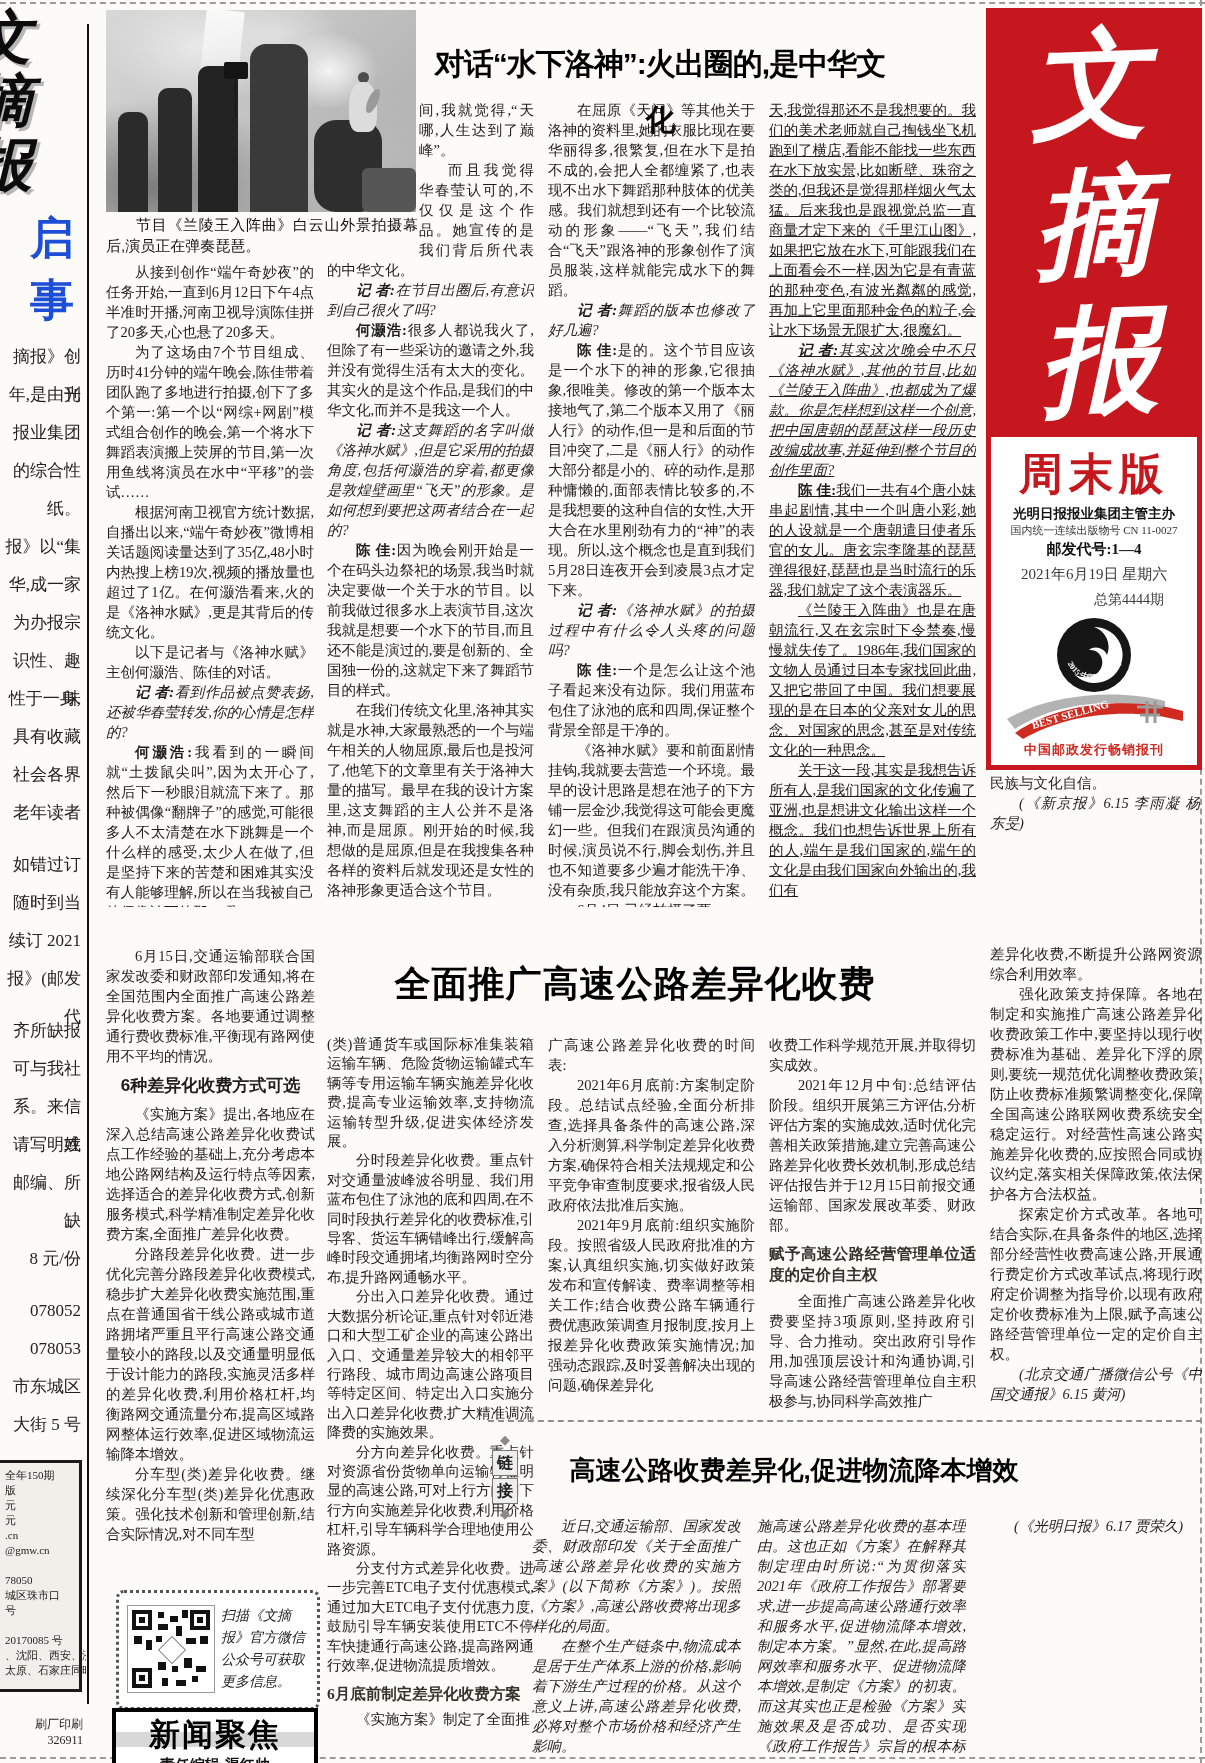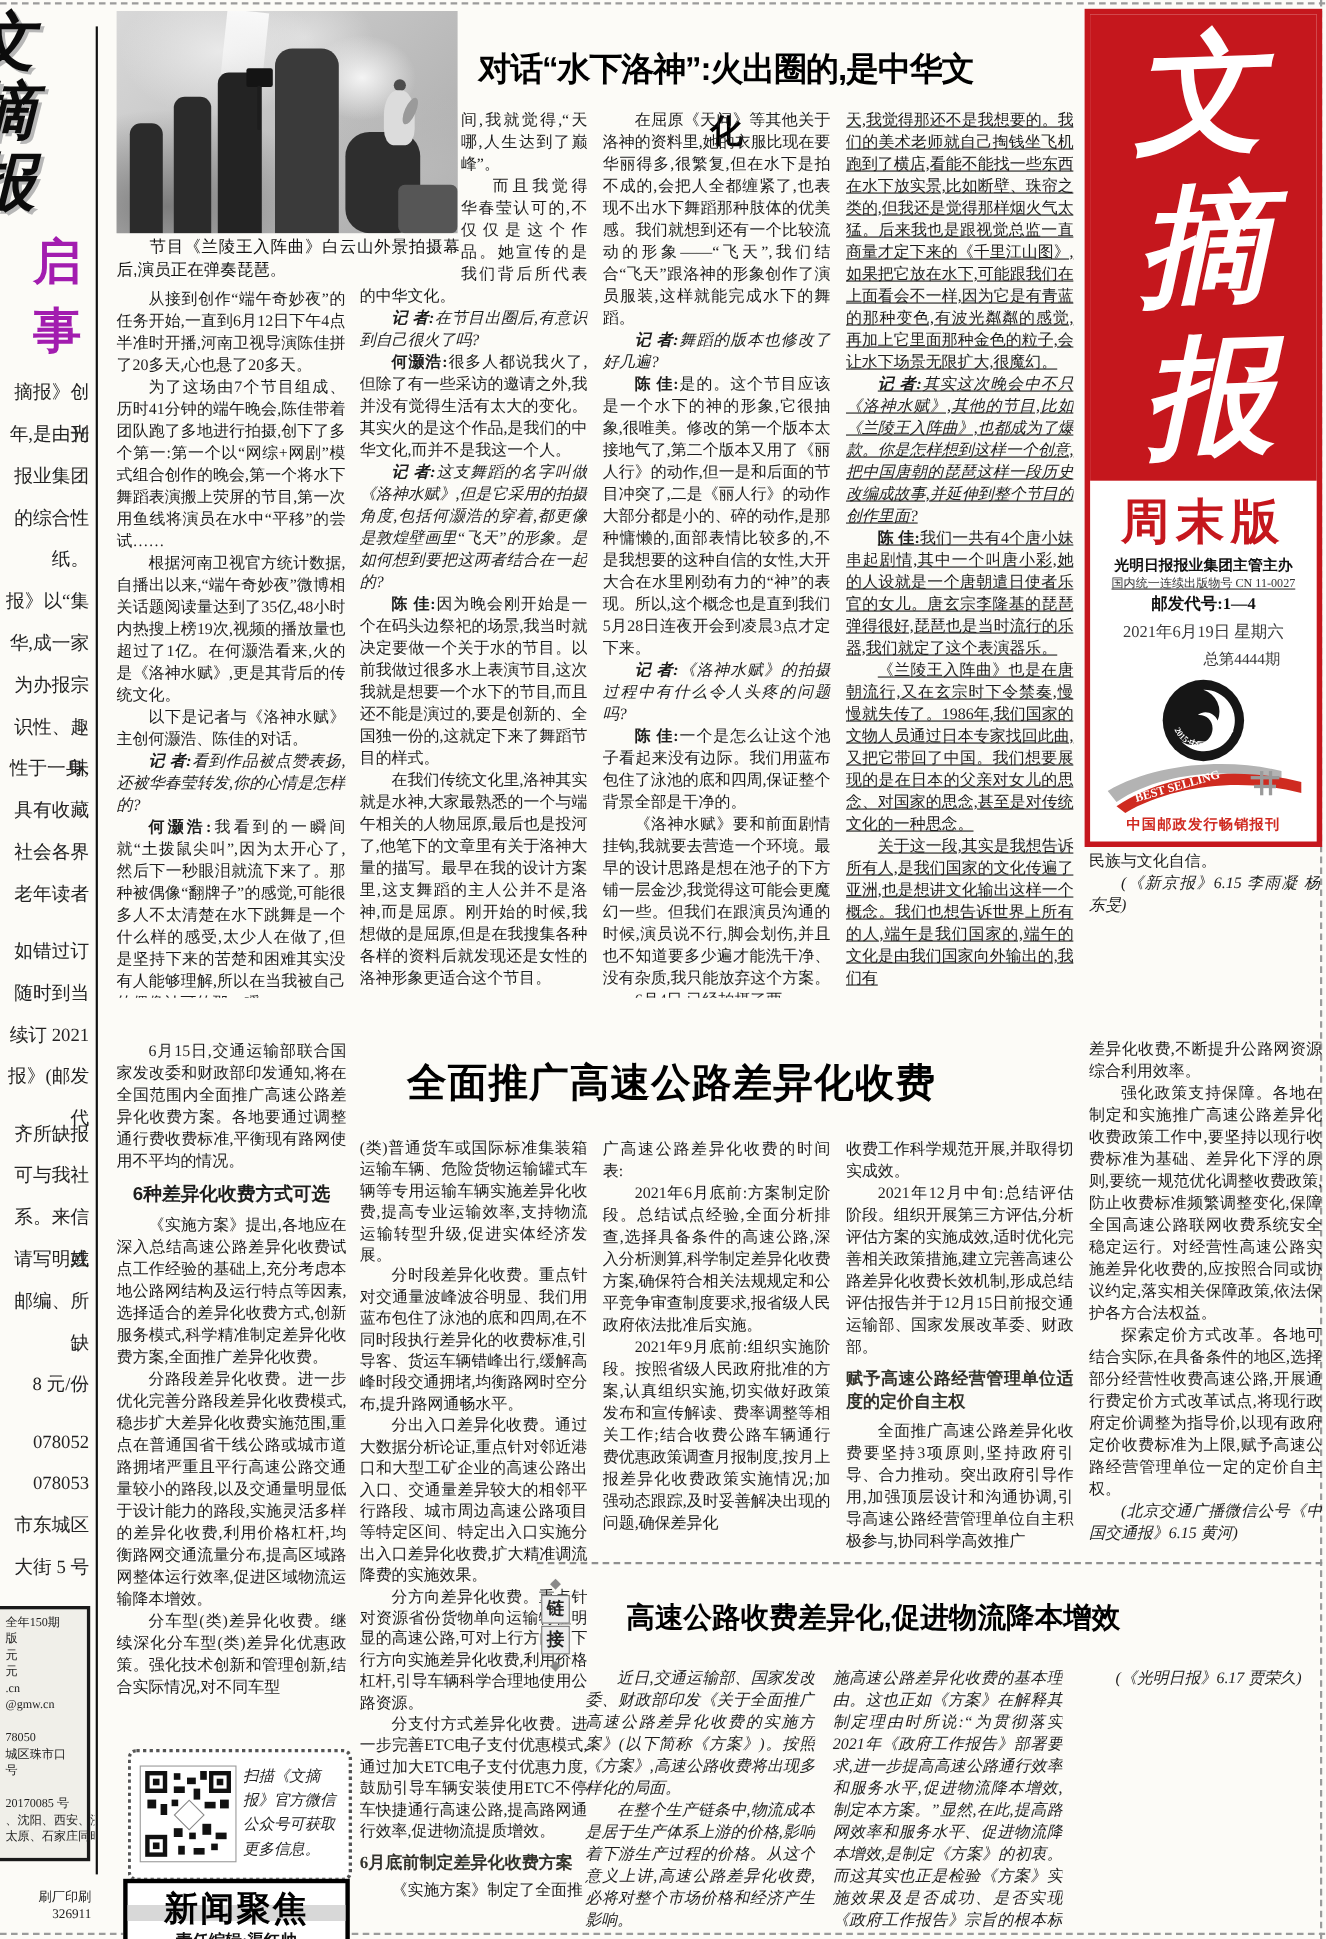--- a/index.html
+++ b/index.html
@@ -9,21 +9,21 @@
   
   .dash-top{position:absolute;left:0;top:2px;width:1205px;border-top:2px dashed #9b9b9b;}
   .dash-bottom{position:absolute;left:0;top:1757px;width:1205px;border-top:2px dashed #9b9b9b;}
   .dash-right{position:absolute;left:1200px;top:0;height:1763px;border-left:2px dashed #9b9b9b;}
   
   .strip{position:absolute;left:0;top:0;width:86px;height:1763px;overflow:hidden;}
   .strip-rule{position:absolute;left:87px;top:24px;width:2px;height:1680px;background:#111;}
   .strip-callig{position:absolute;left:-26px;top:6px;width:92px;font-size:58px;line-height:64px;
         font-weight:bold;font-style:italic;color:#0c0c0c;text-shadow:3px 3px 0 #b7b7b7;}
   .strip-notice{position:absolute;left:30px;top:208px;width:52px;font-size:44px;line-height:62px;
-        font-weight:bold;color:#a21caf;}
+        font-weight:bold;color:#1d4ed8;}
   .strip-frags{position:absolute;left:0;top:338px;width:83px;}
   .strip-frags p{margin:0;height:38px;line-height:38px;font-size:17px;text-align:right;padding-right:2px;color:#222;}
   .strip-frags p.gap{height:14px;}
   .strip-box{position:absolute;left:-4px;top:1460px;width:86px;height:232px;border:3px solid #1a1a1a;
         background:#f0efe9;padding:5px 2px 0 6px;box-sizing:border-box;}
   .strip-box p{margin:0;height:15px;line-height:15px;font-size:11px;color:#222;white-space:nowrap;}
   .strip-foot{position:absolute;left:0;top:1716px;width:83px;}
   .strip-foot p{margin:0;height:16px;line-height:16px;font-size:12px;text-align:right;color:#222;}
   
   .photo{position:absolute;left:106px;top:10px;width:310px;height:202px;overflow:hidden;
@@ -48,40 +48,40 @@
   .acol{position:absolute;font-size:14.5px;line-height:20px;text-align:justify;overflow:hidden;color:#1d1d1d;}
   .acol p{margin:0;text-indent:2em;}
   .acol p.noind{text-indent:0;}
   .acol p.kai{font-style:italic;}
   .acol p.subhead{text-indent:0;text-align:center;font-weight:bold;font-size:17px;
       font-family:"Liberation Sans","DejaVu Sans",sans-serif;margin:9px 0 7px 0;line-height:22px;}
   .acol p.subhead2{text-indent:0;font-weight:bold;font-size:15.5px;color:#33332c;margin:8px 0 6px 0;line-height:21px;}
   .spacer{float:left;width:92px;height:160px;}
   .h1{position:absolute;left:423px;top:36px;width:474px;text-align:center;font-size:30px;font-weight:bold;
       letter-spacing:-1px;font-family:"Liberation Sans","DejaVu Sans",sans-serif;color:#000;line-height:56px;}
-  .h2{position:absolute;left:370px;top:952px;width:530px;text-align:left;font-size:36px;font-weight:bold;
+  .h2{position:absolute;left:370px;top:952px;width:530px;text-align:center;font-size:36px;font-weight:bold;
       color:#000;line-height:64px;letter-spacing:1px;}
   .h3{position:absolute;left:532px;top:1446px;width:524px;text-align:center;font-size:26px;font-weight:bold;
       font-family:"Liberation Sans","DejaVu Sans",sans-serif;color:#000;line-height:48px;}
   .dash-sep{position:absolute;left:488px;top:1420px;width:714px;border-top:2px dashed #8f8f8f;}
   
   .linktag{position:absolute;left:490px;top:1432px;width:30px;text-align:center;}
   .linktag .dia{color:#8a8a8a;font-size:13px;line-height:16px;}
   .linktag .ch{display:block;margin:2px auto;width:24px;height:24px;line-height:24px;border:1px solid #777;
       font-size:16px;font-weight:bold;color:#222;background:#eee;}
   
   .masthead{position:absolute;left:986px;top:8px;width:216px;height:762px;background:#fff;
       border:5px solid #c5171d;box-sizing:border-box;}
   .mh-red{position:absolute;left:0;top:0;width:206px;height:424px;background:#c5171d;overflow:hidden;}
   .mh-chars{position:absolute;left:0;top:4px;width:206px;text-align:center;color:#fff;font-size:118px;
       line-height:138px;font-weight:bold;font-style:italic;transform:rotate(-2deg);}
   .mh-edition{position:absolute;left:0;top:432px;width:206px;text-align:center;color:#c5171d;
       font-size:44px;font-weight:bold;letter-spacing:6px;font-family:"Liberation Sans","DejaVu Sans",sans-serif;}
   .mh-line1{position:absolute;left:0;top:492px;width:206px;text-align:center;font-size:13.5px;font-weight:bold;color:#111;}
-  .mh-line2{position:absolute;left:0;top:510px;width:206px;text-align:center;font-size:11px;color:#333;text-decoration:underline;}
+  .mh-line2{position:absolute;left:0;top:510px;width:206px;text-align:center;font-size:11px;color:#333;}
   .mh-line3{position:absolute;left:0;top:527px;width:206px;text-align:center;font-size:15px;font-weight:bold;color:#111;}
   .mh-line4{position:absolute;left:0;top:552px;width:206px;text-align:center;font-size:15px;color:#3a3a3a;}
   .mh-line5{position:absolute;left:0;top:578px;width:206px;text-align:center;font-size:14px;color:#3a3a3a;padding-left:35px;}
   .mh-logo1{position:absolute;left:63px;top:602px;}
   .mh-logo2{position:absolute;left:8px;top:676px;}
   .mh-award{position:absolute;left:0;top:728px;width:206px;text-align:center;color:#d02a21;
       font-size:13px;font-weight:bold;letter-spacing:1px;}
   
   .qrbox{position:absolute;left:116px;top:1590px;width:198px;height:114px;border:3px dotted #555;
       border-radius:8px;background:#fff;}

